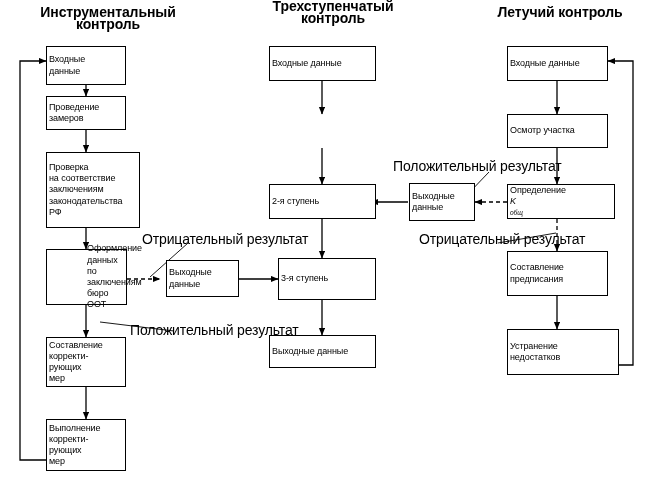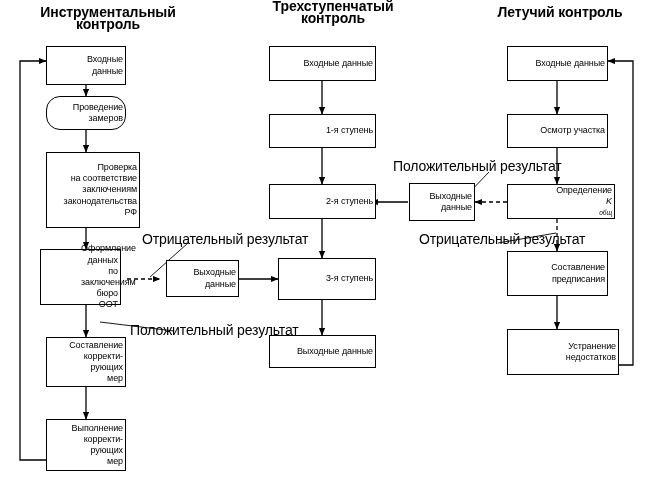--- a/index.html
+++ b/index.html
@@ -39,21 +39,21 @@
     position: absolute;
     box-sizing: border-box;
     border: 1.4px solid #000;
     background: #ffffff;
     color: #000;
     font-size: 9px;
     line-height: 11.2px;
     display: flex;
     align-items: center;
     justify-content: center;
-    text-align: right;
+    text-align: left;
     padding: 1px 2px;
     letter-spacing: -0.1px;
   }
   .node span { display: block; width: 100%; }
   .edge-label {
     position: absolute;
     font-size: 14px;
     color: #000;
     white-space: nowrap;
     letter-spacing: -0.15px;
@@ -126,34 +126,34 @@
       <line x1="556" y1="233" x2="498" y2="243" stroke-width="0.9"></line>
 
     </g>
   </svg>
 
   <div class="node" style="left:46px; top:46px; width:80px; height:39px;">
     <span style="white-space:pre-line;">Входные
 данные</span>
   </div>
 
-  <div class="node" style="left:46px; top:96px; width:80px; height:34px;border-radius:14px;">
+  <div class="node" style="left:46px; top:96px; width:80px; height:34px;">
     <span style="white-space:pre-line;">Проведение
 замеров</span>
   </div>
 
   <div class="node" style="left:46px; top:152px; width:94px; height:76px;">
     <span style="white-space:pre-line;">Проверка
 на соответствие
 заключениям
 законодательства
 РФ</span>
   </div>
 
-  <div class="node" style="left:40px; top:249px; width:81px; height:56px;padding-left:40px;">
+  <div class="node" style="left:46px; top:249px; width:81px; height:56px;padding-left:40px;">
     <span style="white-space:pre-line;">Оформление
 данных
 по заключениям
 бюро ООТ</span>
   </div>
 
   <div class="node" style="left:166px; top:260px; width:73px; height:37px;">
     <span style="white-space:pre-line;">Выходные
 данные</span>
   </div>
@@ -169,23 +169,20 @@
     <span style="white-space:pre-line;">Выполнение
 корректи-
 рующих
 мер</span>
   </div>
 
   <div class="node" style="left:269px; top:46px; width:107px; height:35px;">
     <span>Входные данные</span>
   </div>
 
-  <div class="node" style="left:269px; top:114px; width:107px; height:34px;">
-    <span>1-я ступень</span>
-  </div>
 
   <div class="node" style="left:269px; top:184px; width:107px; height:35px;">
     <span>2-я ступень</span>
   </div>
 
   <div class="node" style="left:278px; top:258px; width:98px; height:42px;">
     <span>3-я ступень</span>
   </div>
 
   <div class="node" style="left:269px; top:335px; width:107px; height:33px;">

